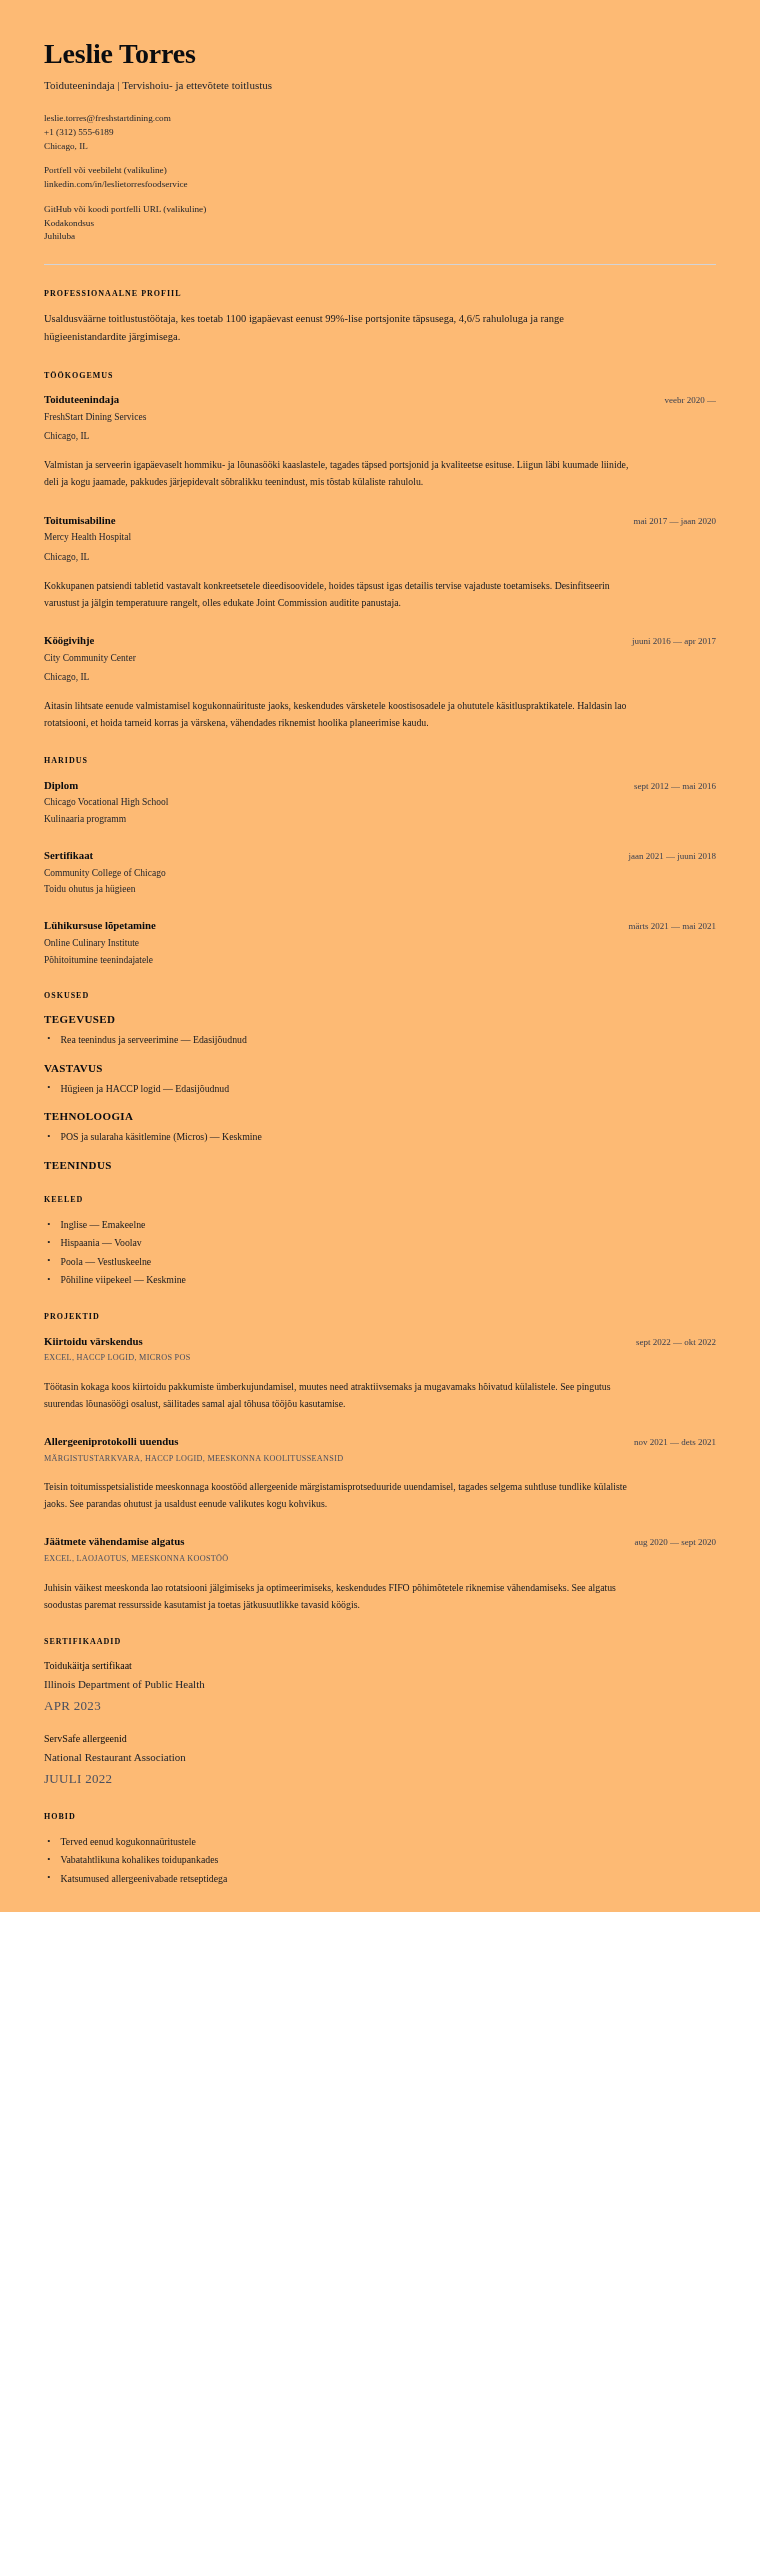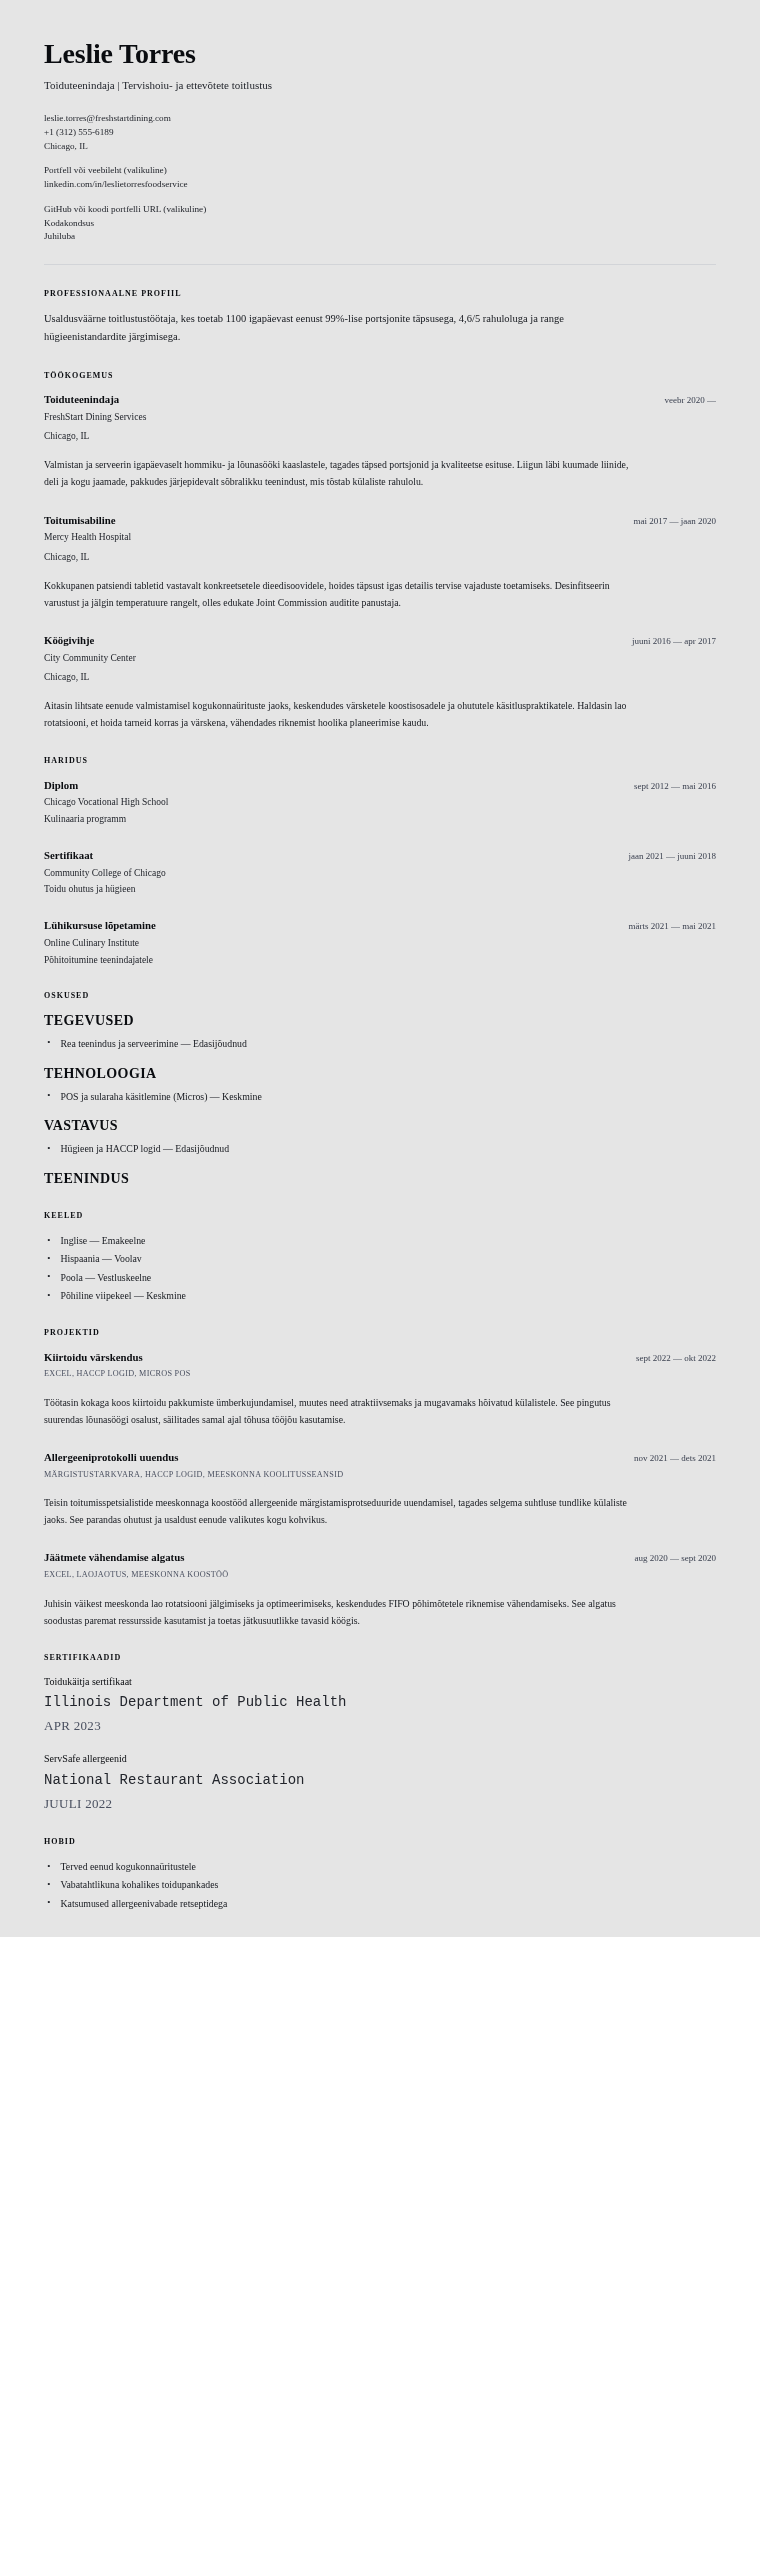--- a/index.html
+++ b/index.html
@@ -11,21 +11,21 @@
   body {
     width: 760px;
     font-family: "Liberation Serif", "DejaVu Serif", serif;
     color: #13161c;
     -webkit-font-smoothing: antialiased;
   }
   .page {
     width: 760px;
     box-sizing: border-box;
     padding: 0 44px 25px 44px;
-    background: #e5e5e5;
+    background: #fdba74;
   }
 
   
   .header { padding-top: 39px; }
   .name {
     font-size: 28px;
     font-weight: 700;
     letter-spacing: -0.2px;
     line-height: 1.08;
     margin: 0 0 9px 0;
@@ -130,21 +130,21 @@
     line-height: 1.72;
     color: #16191f;
     margin: 14px 0 0 0;
     max-width: 599px;
   }
 
   
   .skill-group { margin-bottom: 14px; }
   .skill-group:last-child { margin-bottom: 0; }
   .skill-group-title {
-    font-size: 14px;
+    font-size: 11px;
     font-weight: 700;
     letter-spacing: 0.4px;
     text-transform: uppercase;
     color: #0a0c10;
     margin: 0 0 7px 0;
   }
 
   ul.bullets {
     list-style: none;
     margin: 0;
@@ -172,25 +172,24 @@
   .cert { margin-bottom: 16.5px; }
   .cert:last-child { margin-bottom: 0; }
   .cert-name {
     font-size: 10px;
     font-weight: 400;
     color: #0a0c10;
     line-height: 1.4;
     margin: 0;
   }
   .cert-issuer {
-    font-size: 14px;
+    font-size: 11px;
     color: #22252c;
     line-height: 1.5;
     margin: 3.2px 0 0 0;
-    font-family: Liberation Mono, monospace;
   }
   .cert-date {
     font-size: 13px;
     letter-spacing: 0.3px;
     text-transform: uppercase;
     color: #4a5060;
     line-height: 1.5;
     margin: 3.2px 0 0 0;
   }
 </style>
@@ -297,30 +296,30 @@
     <h2 class="section-title">OSKUSED</h2>
 
     <div class="skill-group">
       <h3 class="skill-group-title">TEGEVUSED</h3>
       <ul class="bullets">
         <li>Rea teenindus ja serveerimine — Edasijõudnud</li>
       </ul>
     </div>
 
     <div class="skill-group">
+      <h3 class="skill-group-title">VASTAVUS</h3>
+      <ul class="bullets">
+        <li>Hügieen ja HACCP logid — Edasijõudnud</li>
+      </ul>
+    </div>
+
+    <div class="skill-group">
       <h3 class="skill-group-title">TEHNOLOOGIA</h3>
       <ul class="bullets">
         <li>POS ja sularaha käsitlemine (Micros) — Keskmine</li>
-      </ul>
-    </div>
-
-    <div class="skill-group">
-      <h3 class="skill-group-title">VASTAVUS</h3>
-      <ul class="bullets">
-        <li>Hügieen ja HACCP logid — Edasijõudnud</li>
       </ul>
     </div>
 
     <div class="skill-group">
       <h3 class="skill-group-title">TEENINDUS</h3>
     </div>
   </div>
 
   <div class="section">
     <h2 class="section-title">KEELED</h2>

